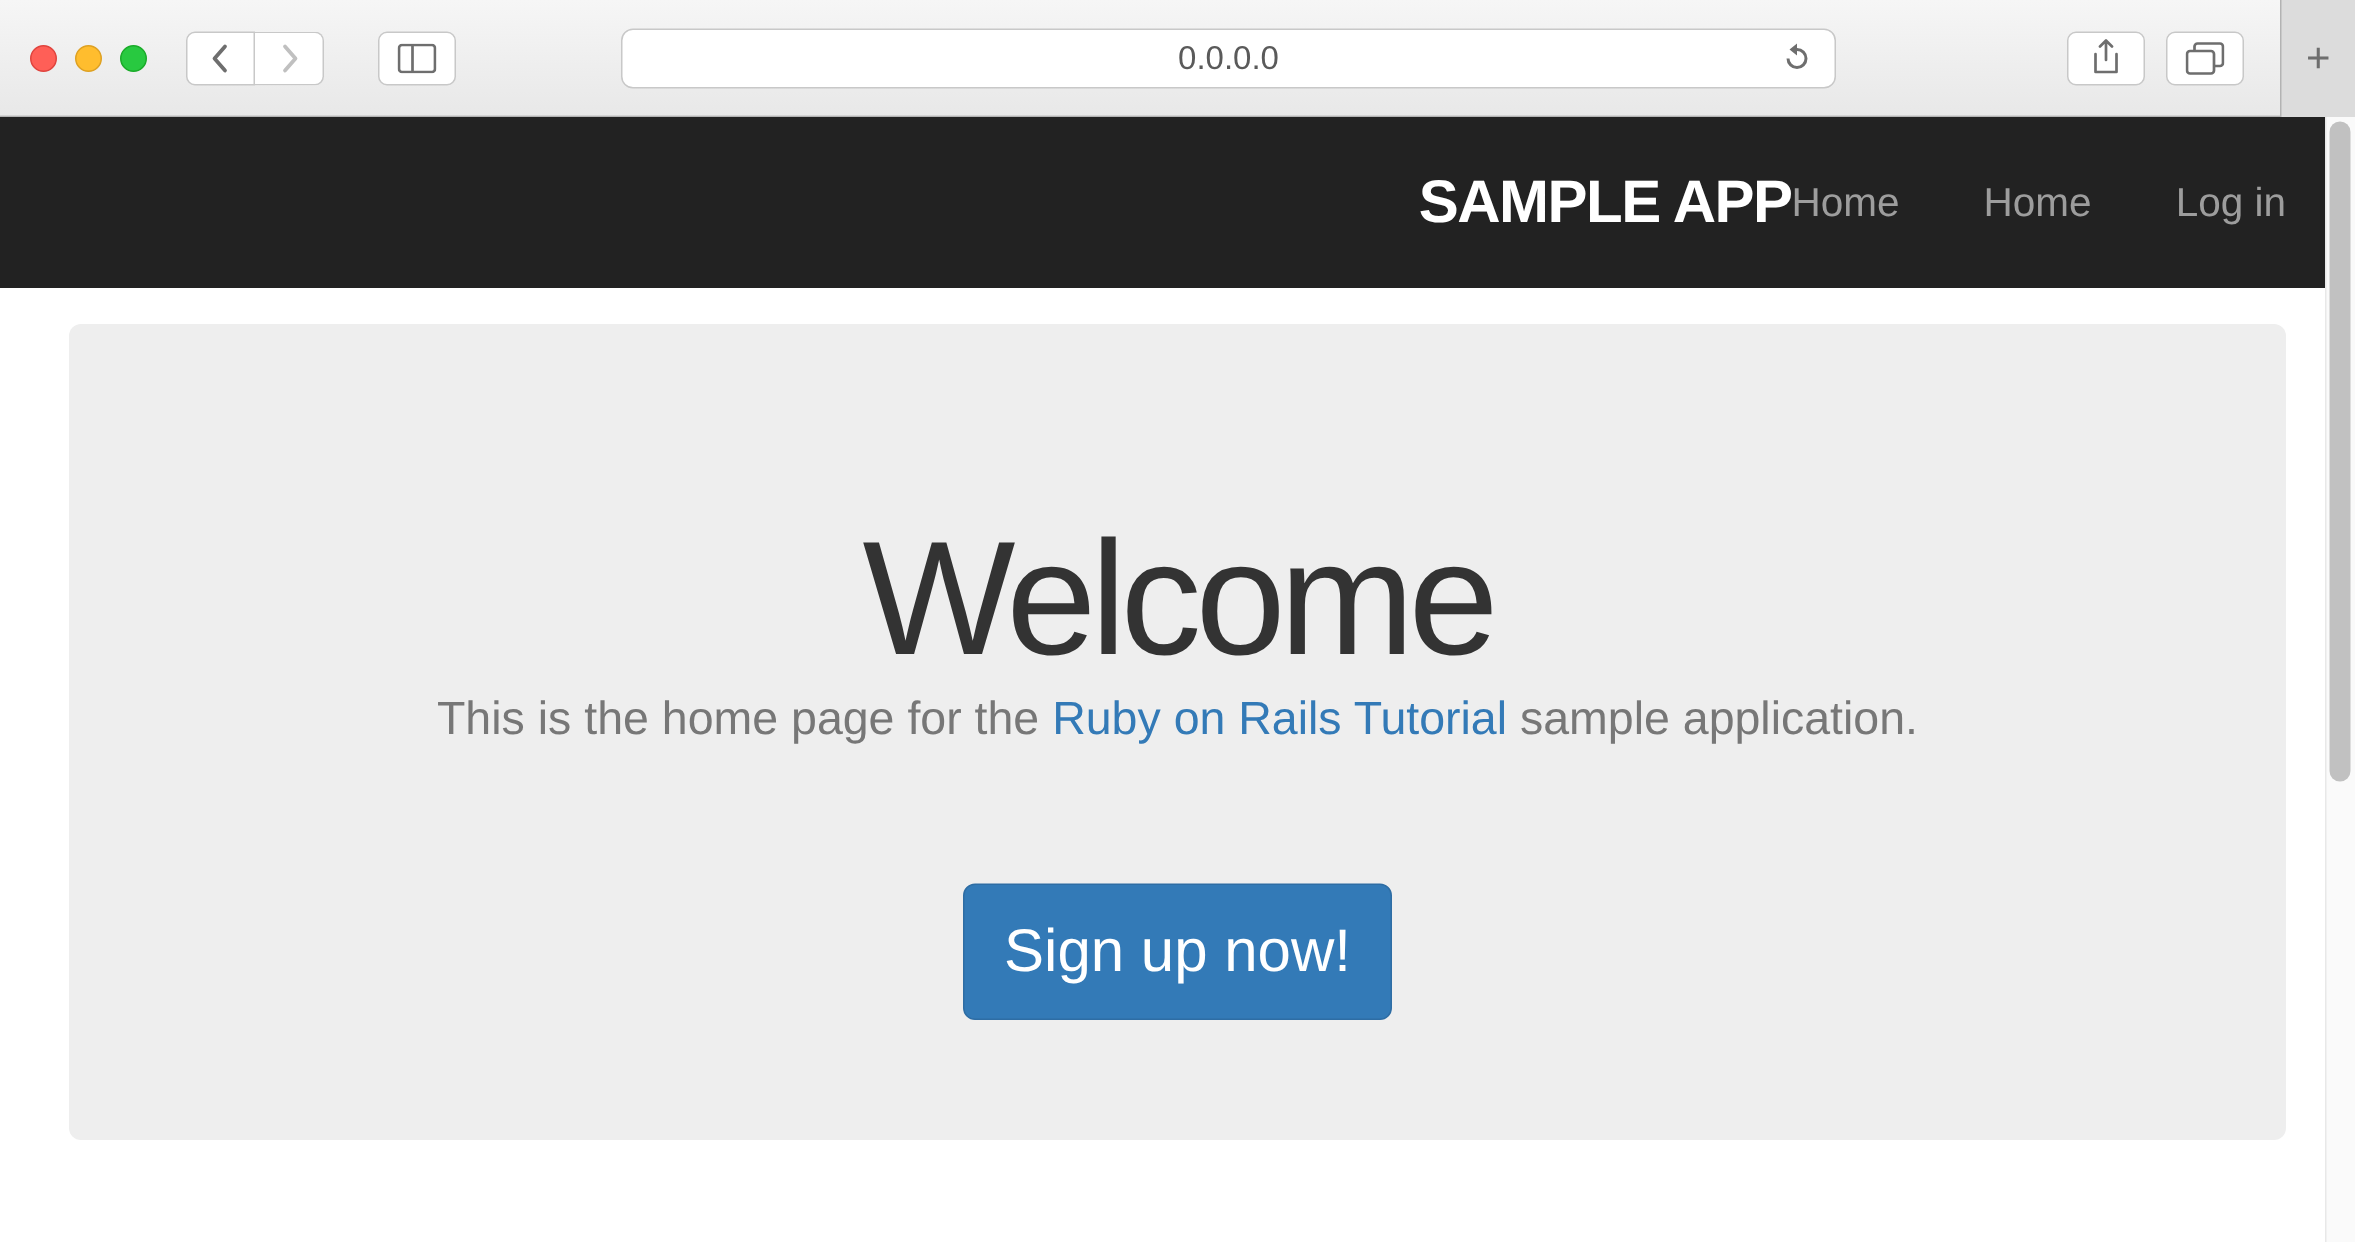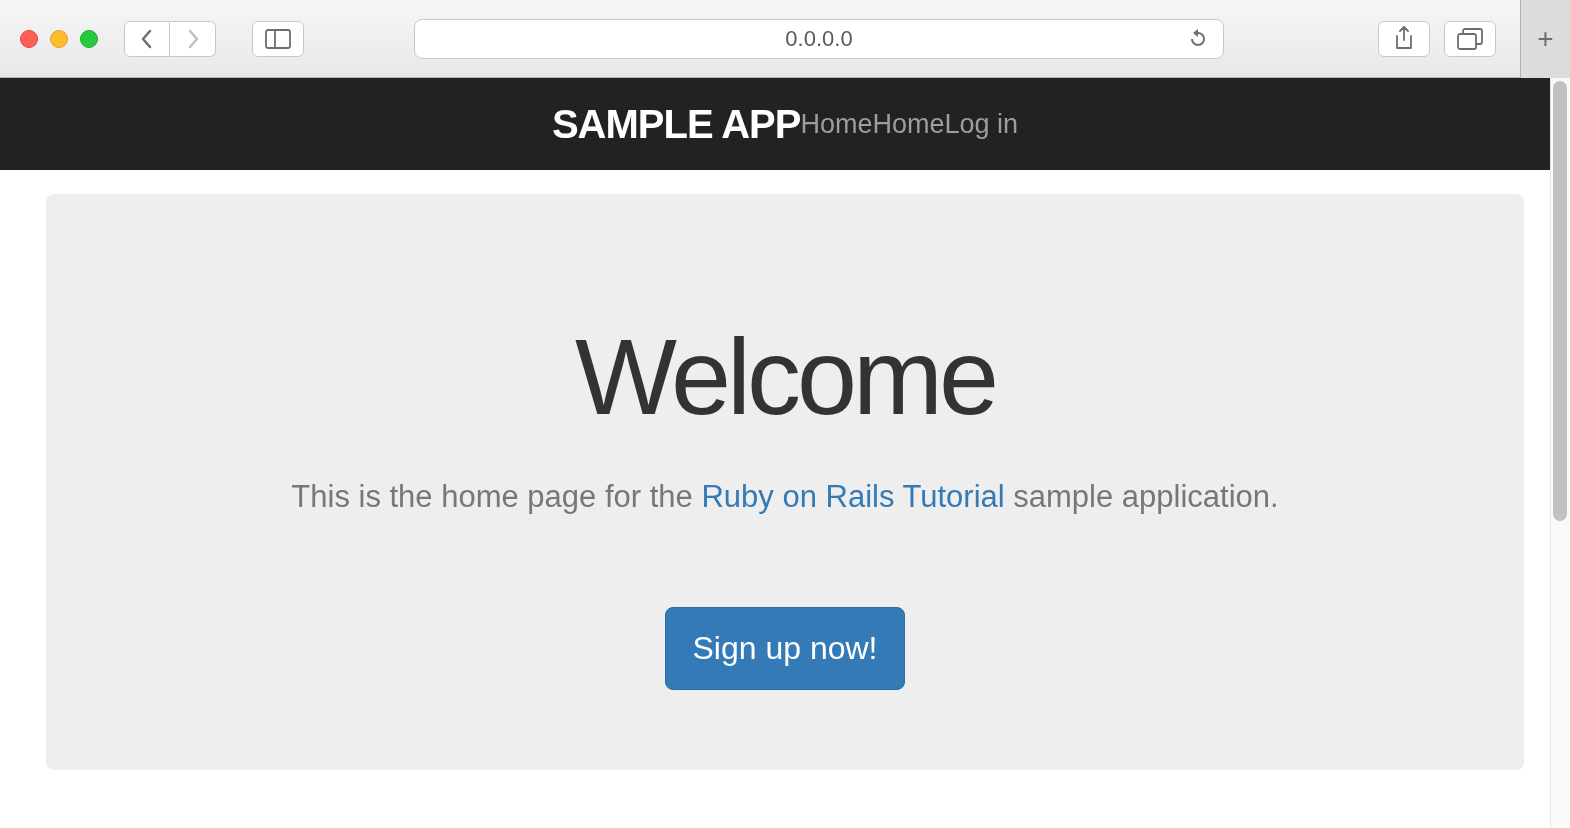--- a/index.html
+++ b/index.html
@@ -132,37 +132,38 @@
     
     
     .page-wrapper {
       height: calc(828px - 78px);
       position: relative;
       overflow-y: auto;
     }
     
     .navbar {
       background: #222;
-      height: 92px;
+      height: 114px;
       display: flex;
       align-items: center;
       padding: 0 46px;
-      justify-content: center;
+      justify-content: flex-end;
     }
     
     .navbar-brand {
       color: #fff;
       font-size: 40px;
       font-weight: 700;
       letter-spacing: -1px;
       text-transform: uppercase;
     }
     
     .navbar-nav {
       display: flex;
+      gap: 56px;
     }
     
     .navbar-nav a {
       color: #9d9d9d;
       font-size: 27px;
       text-decoration: none;
       cursor: pointer;
     }
     
     .container {
@@ -175,41 +176,40 @@
       padding: 60px 60px 80px 60px;
       text-align: center;
     }
     
     .jumbotron h1 {
       font-size: 108px;
       font-weight: 500;
       color: #333;
       letter-spacing: -4px;
       margin-top: 60px;
-      margin-bottom: 40px;
     }
     
     .jumbotron p {
       font-size: 31px;
       color: #777;
       font-weight: 300;
       margin-bottom: 92px;
     }
     
     .jumbotron p a {
       color: #337ab7;
       text-decoration: none;
       cursor: pointer;
     }
     
     .signup-btn {
       display: inline-block;
       background: #337ab7;
       color: #fff;
-      font-size: 32px;
+      font-size: 40px;
       padding: 22px 26px;
       border-radius: 8px;
       border: 1px solid #2e6da4;
       text-decoration: none;
       cursor: pointer;
     }
     
     
     .scrollbar-track {
       position: absolute;

